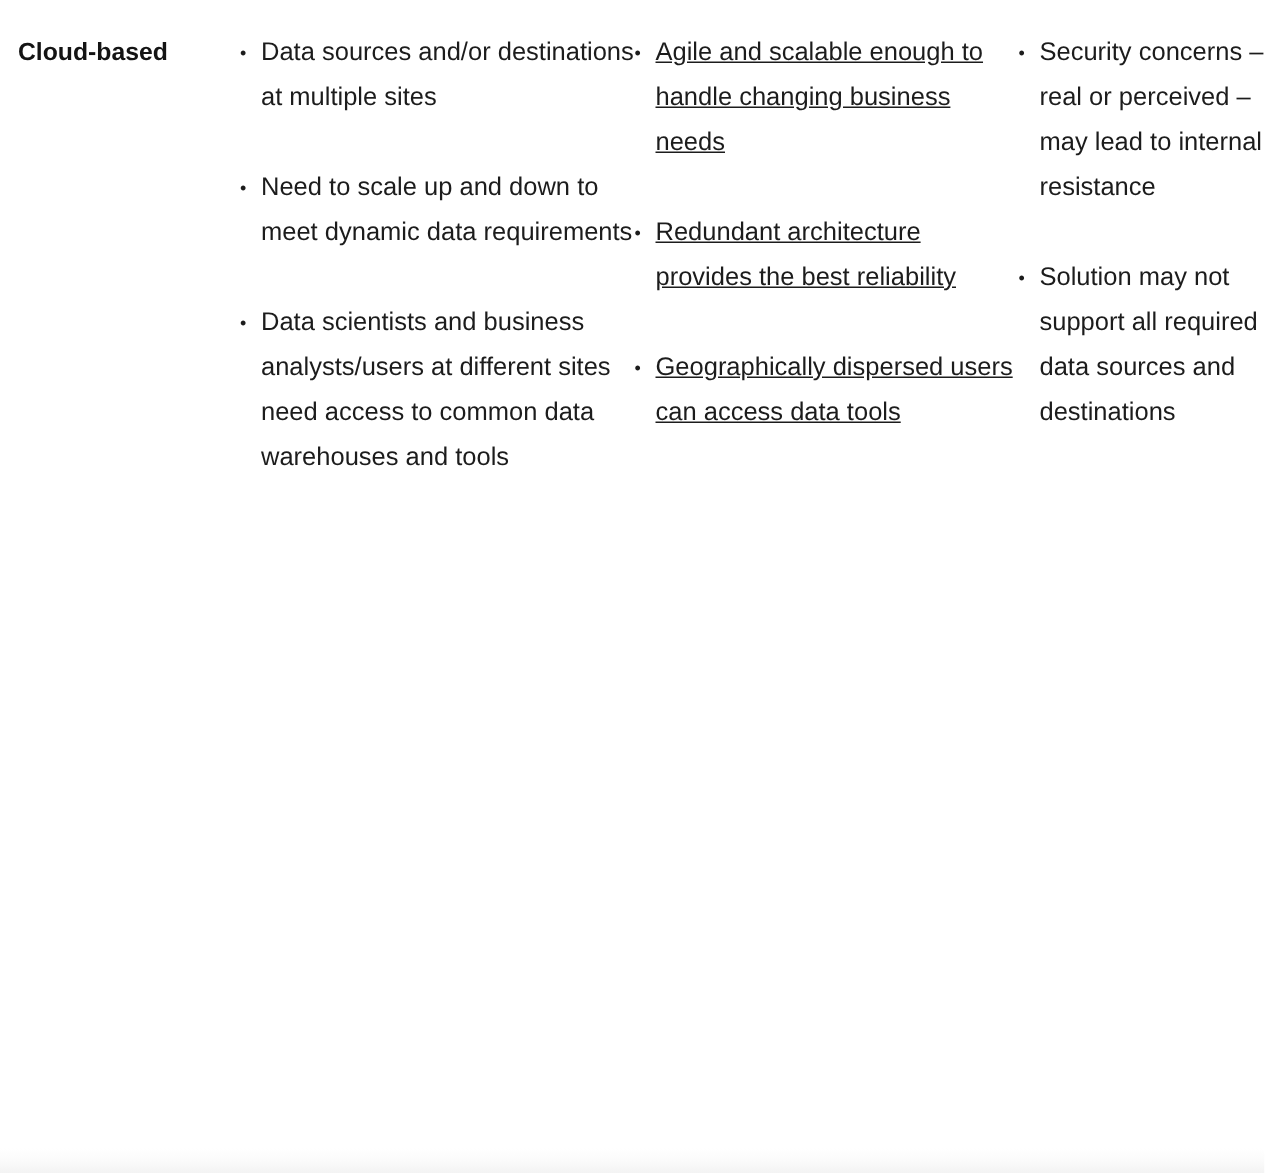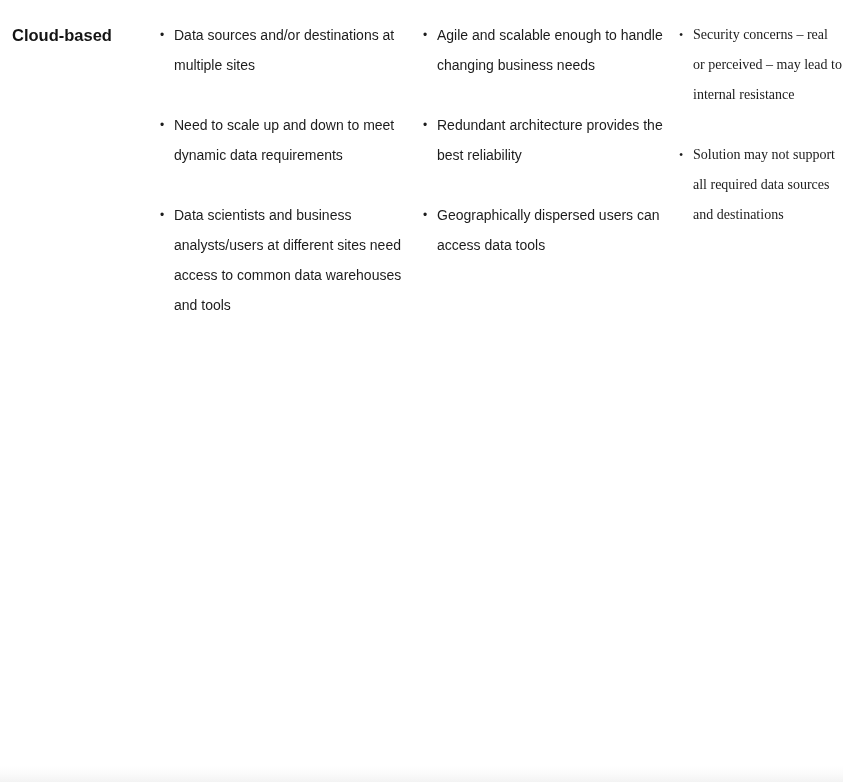--- a/index.html
+++ b/index.html
@@ -35,53 +35,54 @@
     line-height: 30px;
     font-weight: bold;
     color: #141414;
     word-wrap: break-word;
   }
   .cell-benefits {
     width: 263px;
   }
   .cell-drivers {
     width: 256px;
+    text-decoration: underline;
   }
   .cell-concerns {
     width: 164px;
   }
   ul.bullets {
     list-style: none;
     margin: 0;
     padding: 0;
   }
   ul.bullets > li {
     position: relative;
     padding-left: 14px;
-    font-size: 14px;
+    font-size: 17px;
     line-height: 30px;
     color: #1c1c1c;
     margin-bottom: 30px;
     word-wrap: break-word;
   }
   ul.bullets > li:last-child {
     margin-bottom: 0;
   }
   ul.bullets > li::before {
     content: "\2022";
     position: absolute;
     left: 0;
     top: 0;
     font-size: 12px;
     line-height: 30px;
     color: #1c1c1c;
   }
   .cell-benefits ul.bullets > li { padding-left: 14px; }
   .cell-drivers  ul.bullets > li { padding-left: 14px; }
-  .cell-concerns ul.bullets > li { padding-left: 14px; font-family: Liberation Serif, serif; }
+  .cell-concerns ul.bullets > li { padding-left: 14px; }
 
   .page-bottom-edge {
     position: absolute;
     left: 0;
     bottom: 0;
     width: 843px;
     height: 30px;
     background: linear-gradient(to bottom, #ffffff 0%, #ffffff 45%, #fbfbfb 72%, #f3f3f3 100%);
     pointer-events: none;
   }

